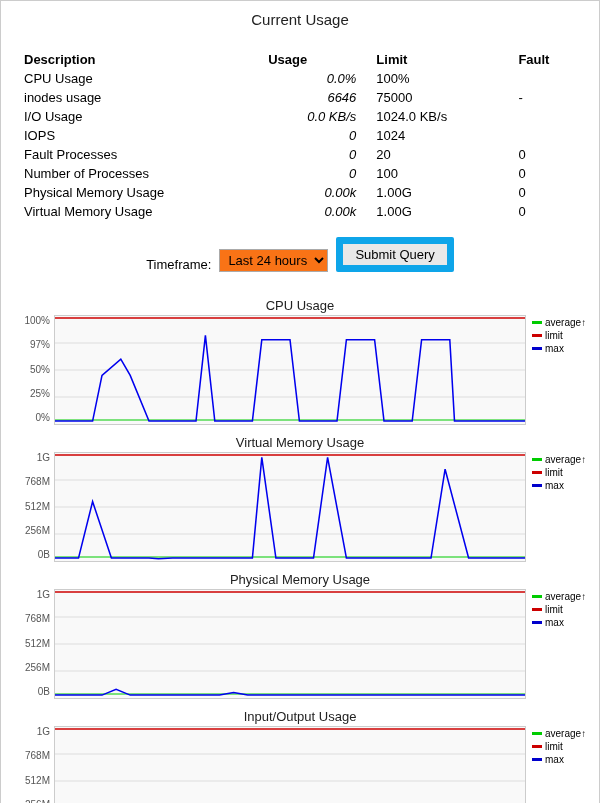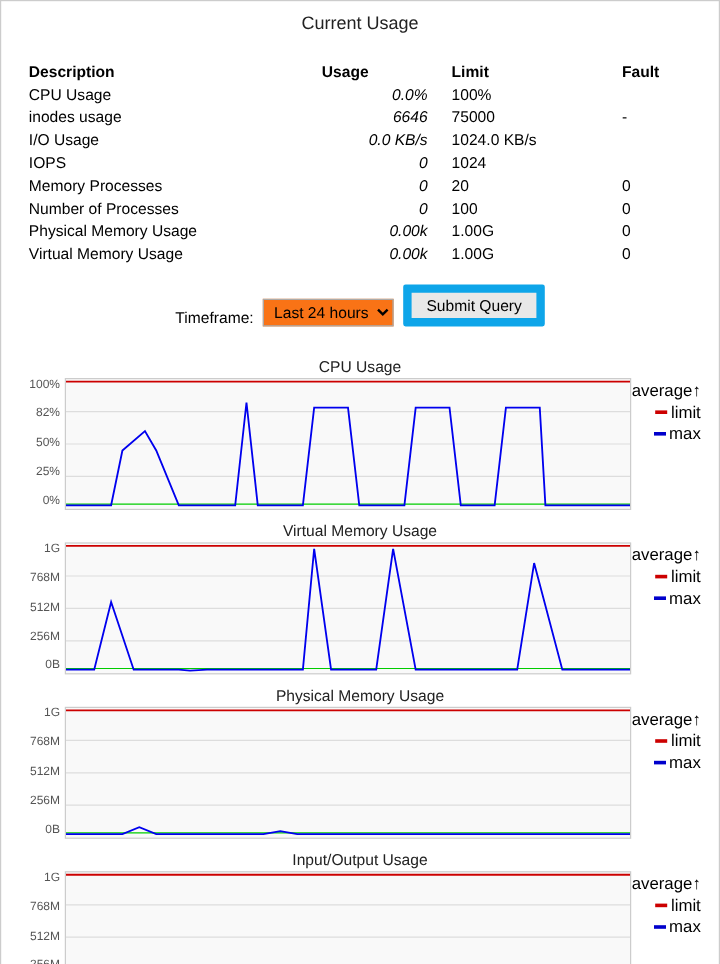--- a/index.html
+++ b/index.html
@@ -106,25 +106,24 @@
       height: 110px;
       background: #f9f9f9;
       border: 1px solid #ccc;
       overflow: hidden;
     }
     .chart-legend {
       display: flex;
       flex-direction: column;
       justify-content: flex-start;
       padding-left: 6px;
-      font-size: 14px;
+      font-size: 10px;
       width: 58px;
       flex-shrink: 0;
       padding-top: 2px;
-      align-items: flex-end;
     }
     .legend-item {
       display: flex;
       align-items: center;
       gap: 3px;
       margin-bottom: 2px;
     }
     .legend-dot {
       width: 10px;
       height: 3px;
@@ -172,21 +171,21 @@
           <td class="col-limit">1024.0 KB/s</td>
           <td class="col-fault"></td>
         </tr>
         <tr>
           <td>IOPS</td>
           <td class="col-usage">0</td>
           <td class="col-limit">1024</td>
           <td class="col-fault"></td>
         </tr>
         <tr>
-          <td>Memory Processes</td>
+          <td>Fault Processes</td>
           <td class="col-usage">0</td>
           <td class="col-limit">20</td>
           <td class="col-fault">0</td>
         </tr>
         <tr>
           <td>Number of Processes</td>
           <td class="col-usage">0</td>
           <td class="col-limit">100</td>
           <td class="col-fault">0</td>
         </tr>
@@ -210,21 +209,21 @@
     <select class="timeframe-select" id="timeframe-select"><option value="Last 24 hours">Last 24 hours</option><option value="Last 7 days">Last 7 days</option><option value="Last 30 days">Last 30 days</option></select>
     <button class="submit-btn">Submit Query</button>
   </div>
 
   <div id="charts-container">
       <div class="chart-section">
         <div class="chart-title">CPU Usage</div>
         <div class="chart-wrapper">
           <div class="chart-yaxis">
             <span>100%</span>
-            <span>82%</span>
+            <span>97%</span>
             <span>50%</span>
             <span>25%</span>
             <span>0%</span>
           </div>
           <div class="chart-area">
     <svg class="chart-svg" viewBox="0 0 460 110" preserveAspectRatio="none" xmlns="http://www.w3.org/2000/svg">
       <line x1="0" y1="27.5" x2="460" y2="27.5" stroke="#ddd" stroke-width="1"></line>
               <line x1="0" y1="55" x2="460" y2="55" stroke="#ddd" stroke-width="1"></line>
               <line x1="0" y1="82.5" x2="460" y2="82.5" stroke="#ddd" stroke-width="1"></line>
 

